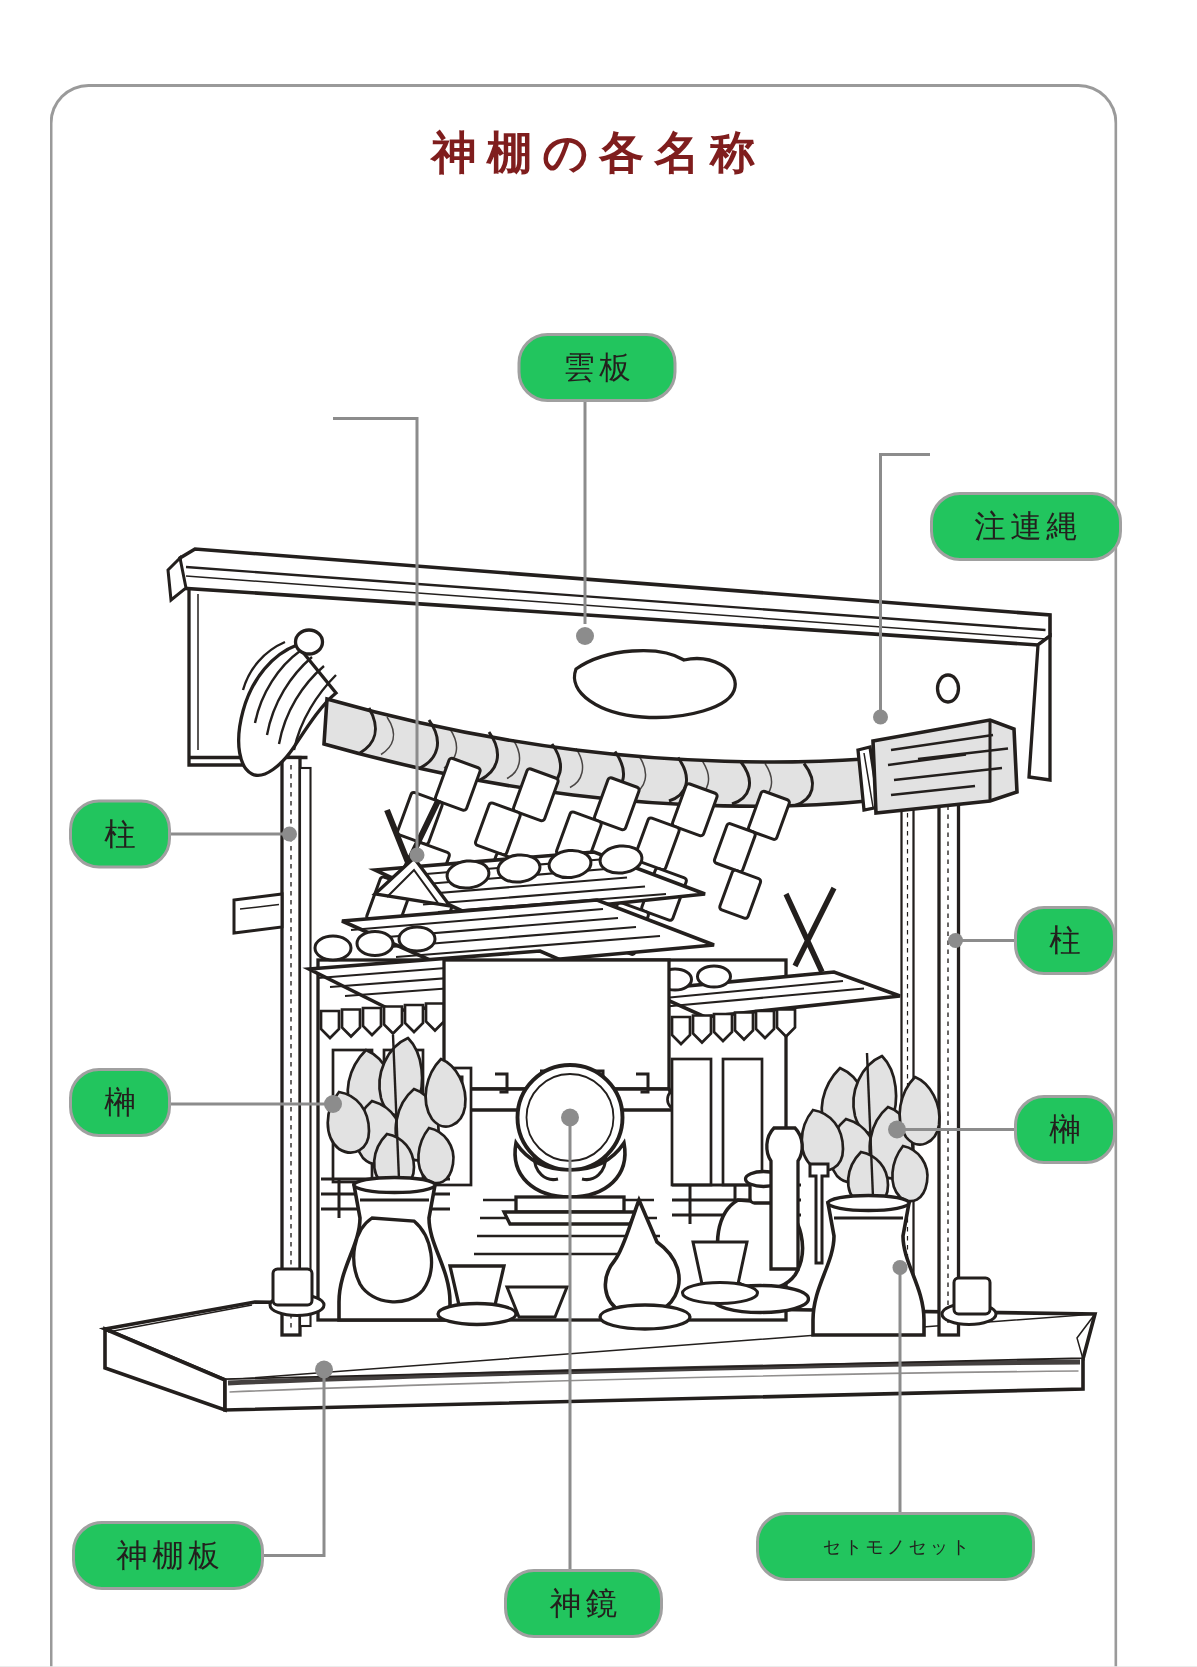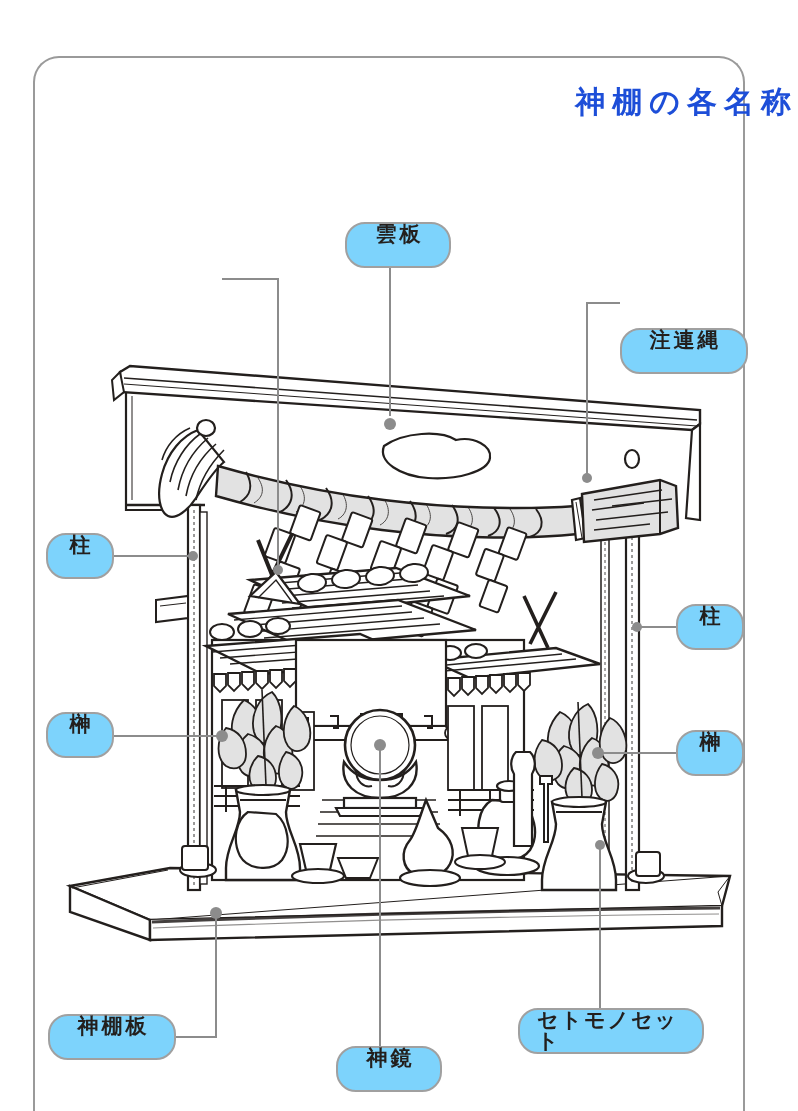--- a/index.html
+++ b/index.html
@@ -29,39 +29,39 @@
     border-bottom: none;
     border-radius: 26px 26px 0 0;
     box-sizing: border-box;
     pointer-events: none;
   }
   .title {
     position: absolute;
     left: 0;
     top: 82px;
     width: 798px;
-    text-align: right;
+    text-align: center;
     font-size: 30px;
     letter-spacing: 7px;
-    color: #1d4ed8;
+    color: #7f1d1d;
     font-weight: 700;
   }
   
   .pill {
     position: absolute;
     display: flex;
-    align-items: flex-start;
+    align-items: center;
     justify-content: center;
     box-sizing: border-box;
     border: 2px solid #a0a0a0;
     border-radius: 20px;
-    background: #7dd3fc;
+    background: #22c55e;
     color: #231f1d;
     font-size: 21px;
-    font-weight: 700;
+    font-weight: 400;
     letter-spacing: 3px;
     height: 46px;
     padding: 0 14px;
     z-index: 30;
   }
   .pill span { display: block; line-height: 1; padding-left: 3px; }
   svg.art { position: absolute; left: 0; top: 0; }
   svg.leaders { position: absolute; left: 0; top: 0; z-index: 20; }
 </style>
 </head>
@@ -475,17 +475,17 @@
   </div>
 
   <div class="pill" style="left:48px; top:1014px; width:128px;">
     <span>神棚板</span>
   </div>
 
   <div class="pill" style="left:336px; top:1046px; width:106px;">
     <span>神鏡</span>
   </div>
 
-  <div class="pill" style="left:518px; top:1008px; width:186px; letter-spacing:2px; font-size:21px;">
+  <div class="pill" style="left:504px; top:1008px; width:186px; letter-spacing:2px; font-size:12px;">
     <span>セトモノセット</span>
   </div>
 
 </div>
 
 </body></html>

